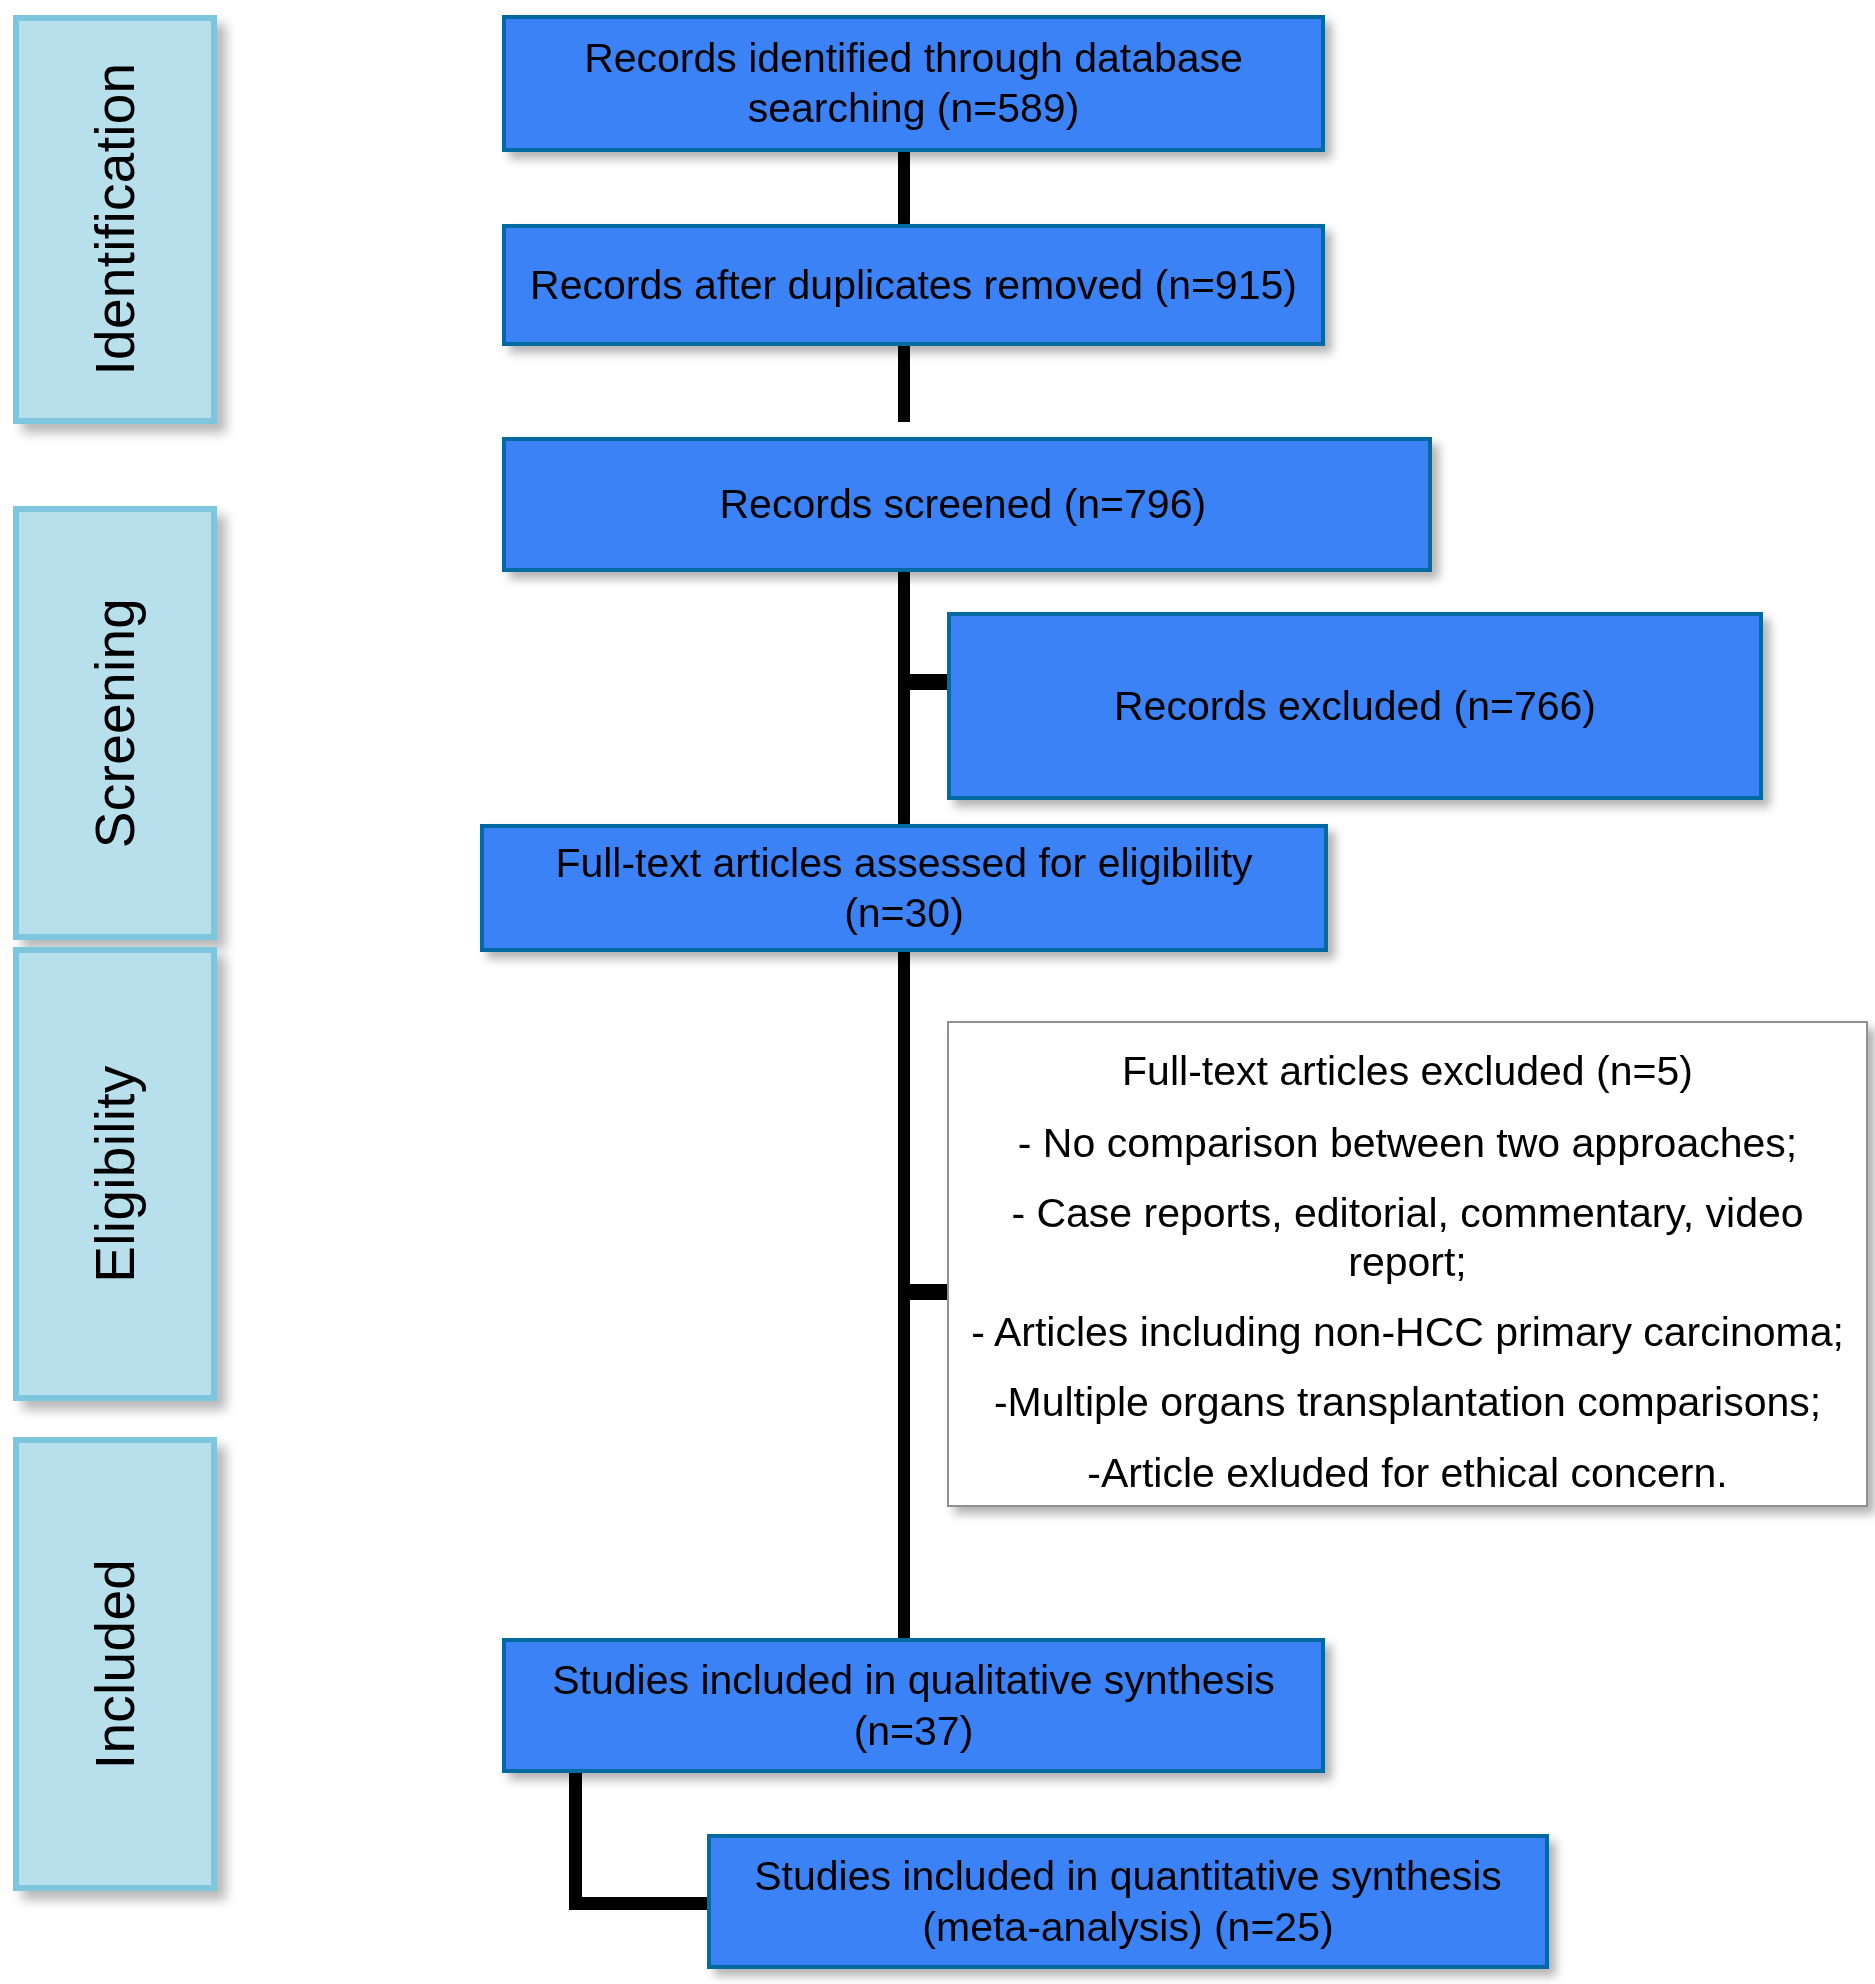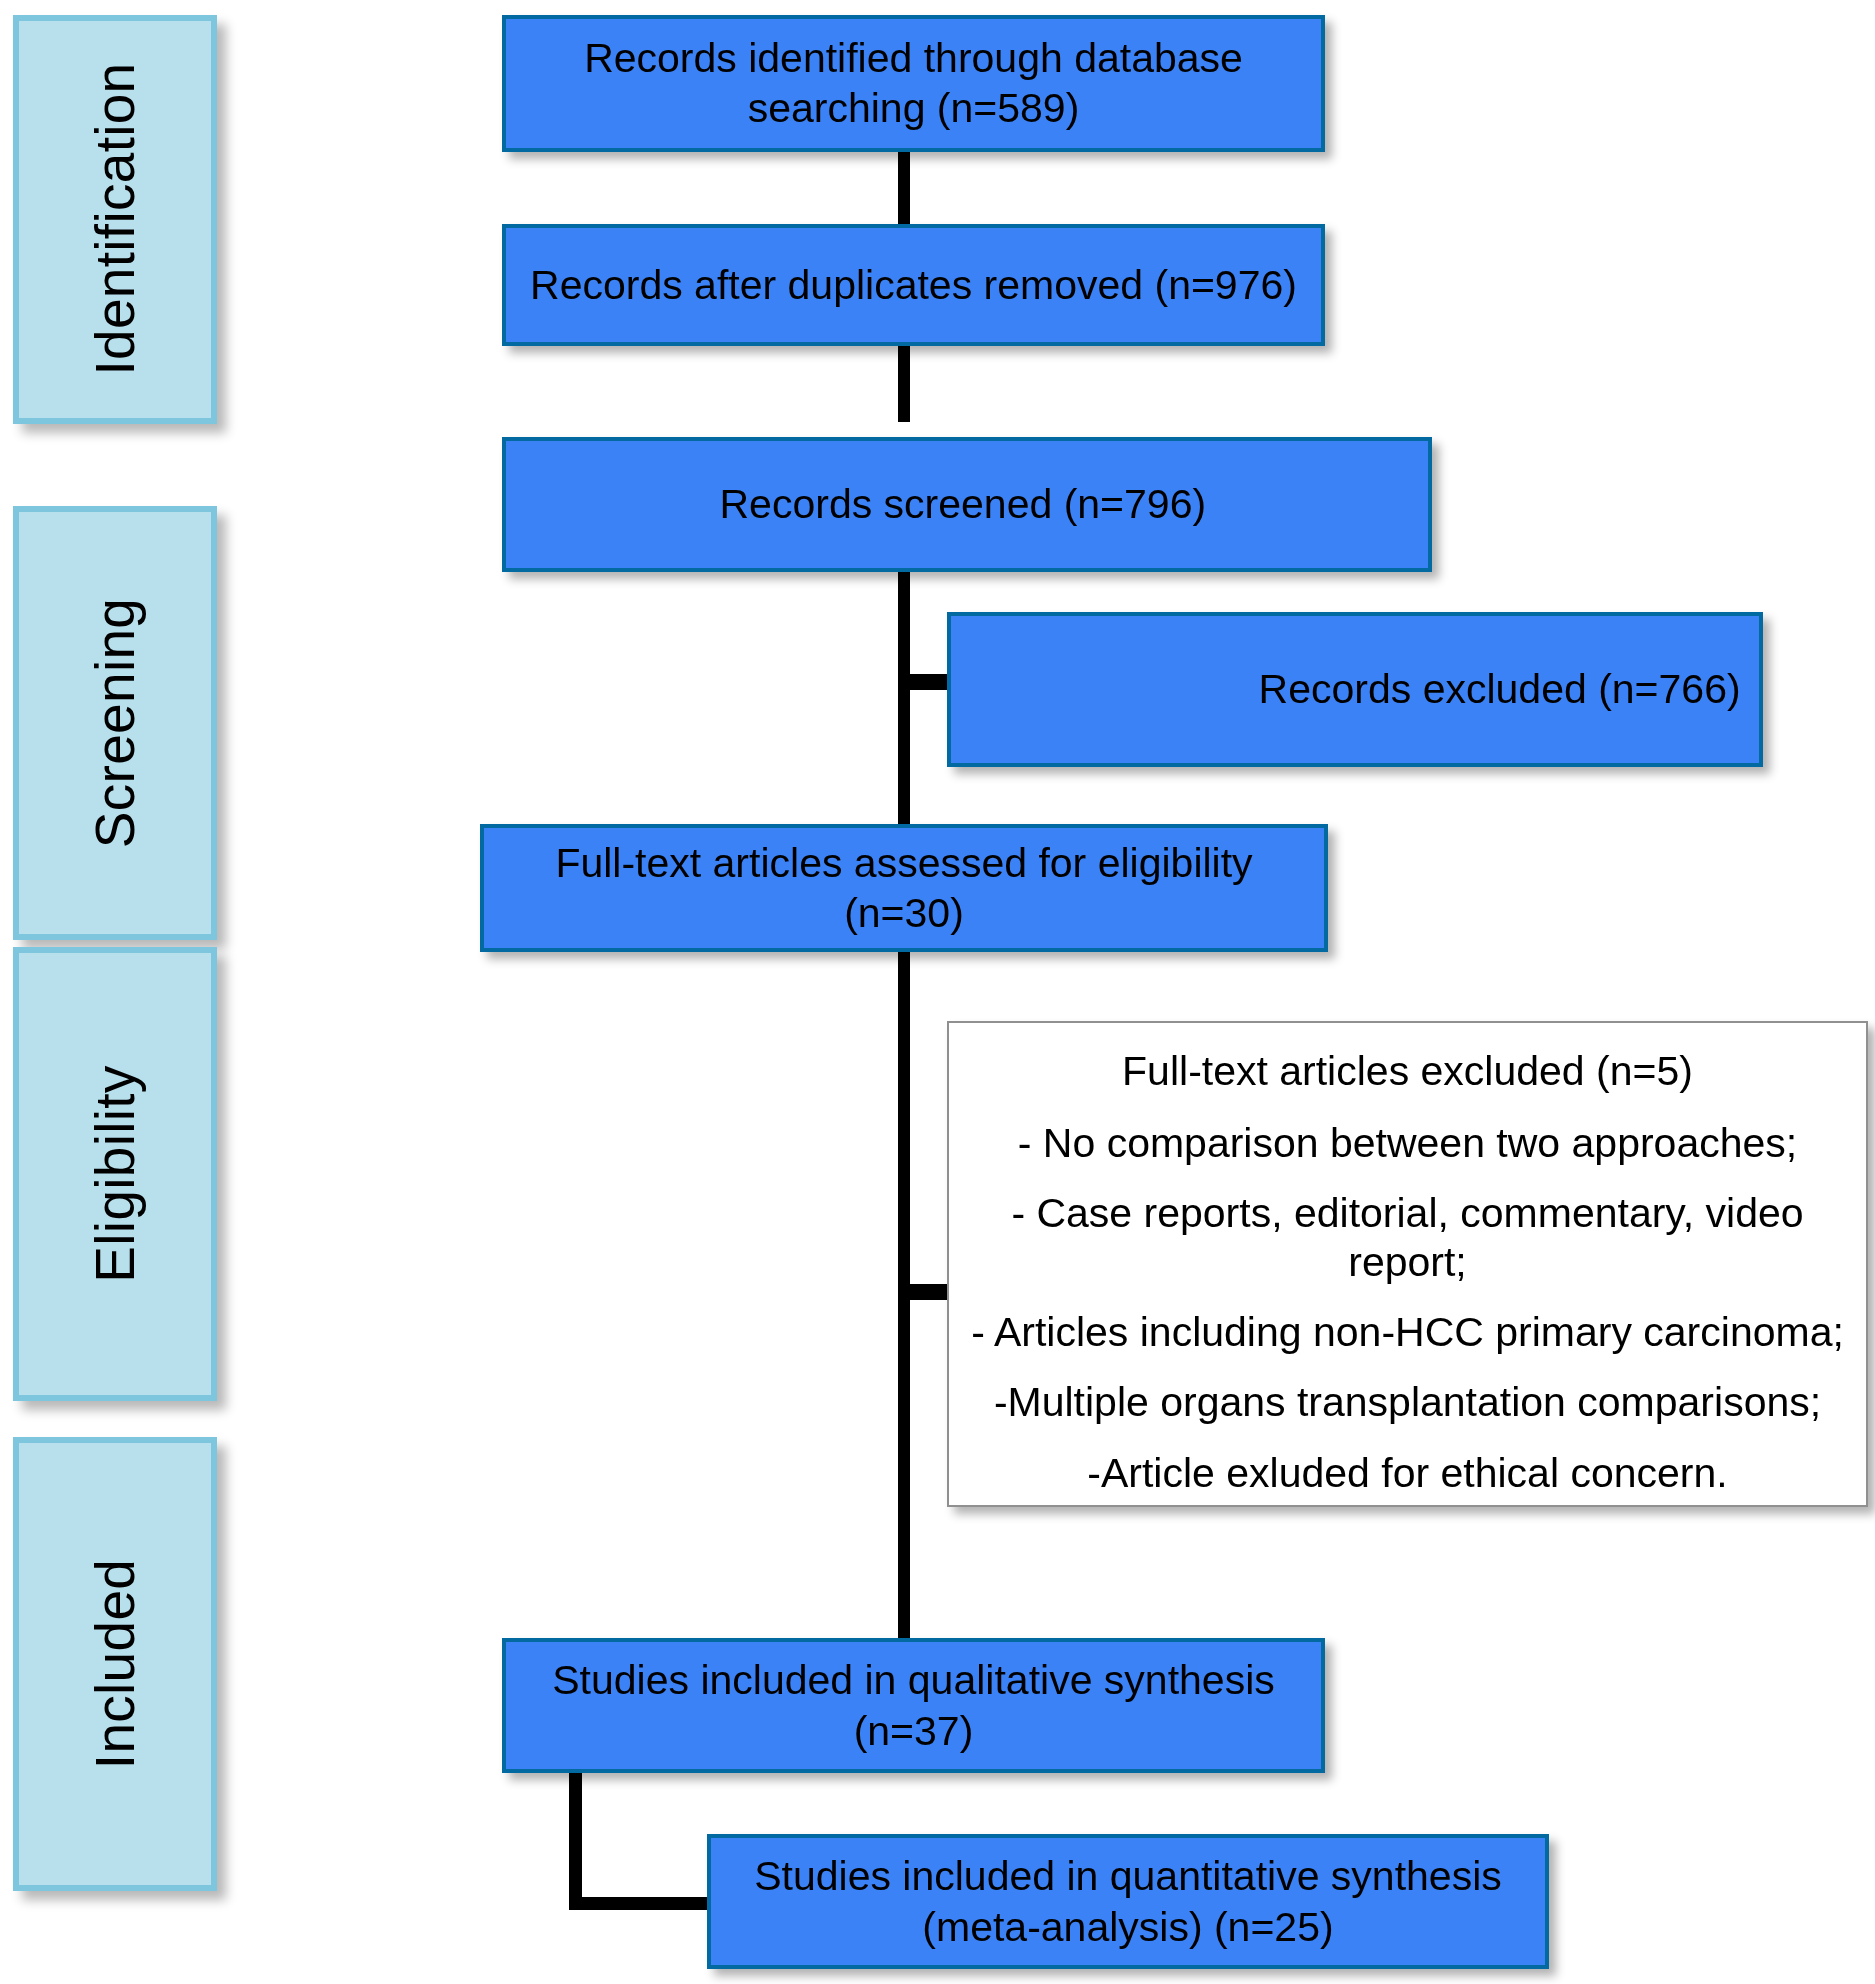--- a/index.html
+++ b/index.html
@@ -135,28 +135,28 @@
   <div class="conn" style="left:569px; top:1897px; width:141px; height:13px;"></div>
 
   <div class="flow-box" style="left:502px; top:14.5px; width:823px; height:137px;">
     <div class="flow-text">
       <span>Records identified through database</span><br>
       <span>searching (n=589)</span>
     </div>
   </div>
 
   <div class="flow-box" style="left:502px; top:224px; width:823px; height:122px;">
-    <div class="flow-text">Records after duplicates removed (n=976)</div>
+    <div class="flow-text">Records after duplicates removed (n=915)</div>
   </div>
 
   <div class="flow-box" style="left:502px; top:437px; width:930px; height:135px;padding-left:10px;">
     <div class="flow-text">Records screened (n=796)</div>
   </div>
 
-  <div class="flow-box" style="left:947px; top:612px; width:816px; height:155px;justify-content:flex-end;">
+  <div class="flow-box" style="left:947px; top:612px; width:816px; height:188px;">
     <div class="flow-text">Records excluded (n=766)</div>
   </div>
 
   <div class="flow-box" style="left:480px; top:824px; width:848px; height:128px;">
     <div class="flow-text">Full-text articles assessed for eligibility (n=30)</div>
   </div>
 
   <div class="list-box" style="left:947px; top:1021px; width:921px; height:486px;">
     <div class="list-title">Full-text articles excluded (n=5)</div>
     <div class="list-item">- No comparison between two approaches;</div>

